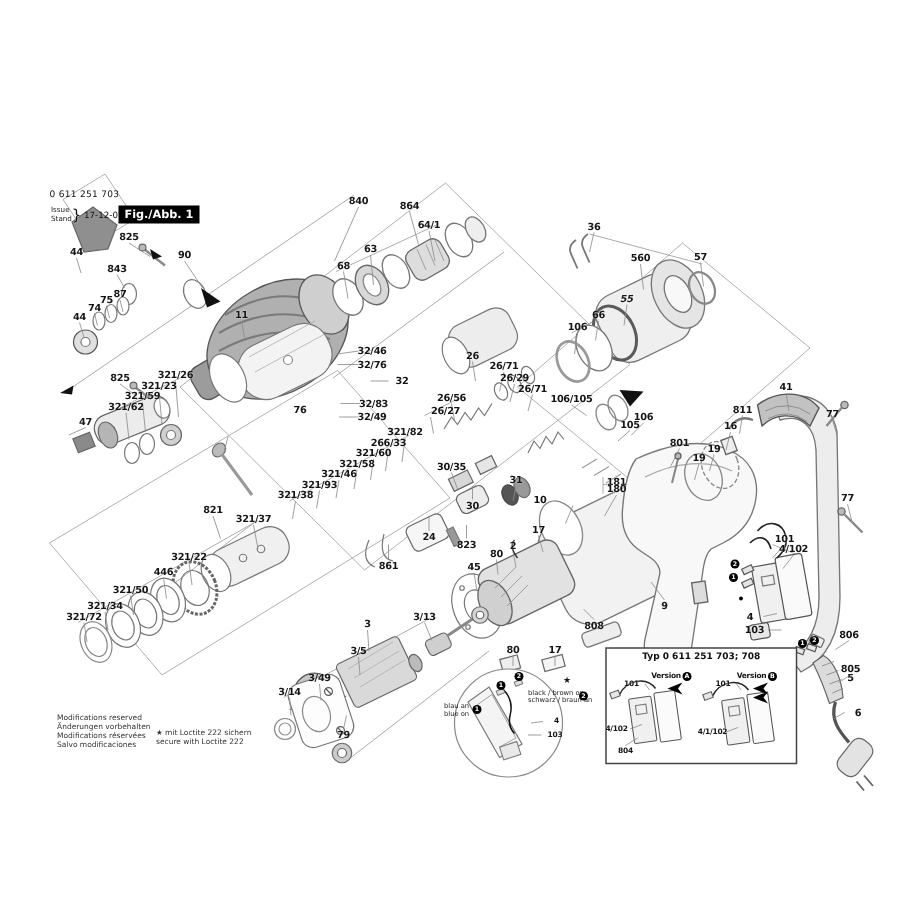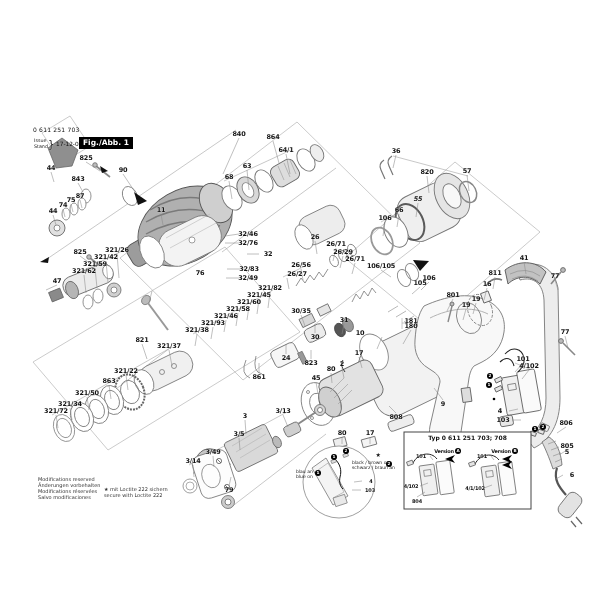--- a/index.html
+++ b/index.html
@@ -412,56 +412,56 @@
       <span class="lbl" style="left: 78px; top: 179px;">843</span>
       <span class="lbl" style="left: 123px; top: 170px;">90</span>
       <span class="lbl" style="left: 80px; top: 196px;">87</span>
       <span class="lbl" style="left: 71px; top: 200px;">75</span>
       <span class="lbl" style="left: 63px; top: 205px;">74</span>
       <span class="lbl" style="left: 53px; top: 211px;">44</span>
       <span class="lbl" style="left: 161px; top: 210px;">11</span>
       <span class="lbl" style="left: 80px; top: 252px;">825</span>
       <span class="lbl" style="left: 57px; top: 281px;">47</span>
       <span class="lbl" style="left: 117px; top: 250px;">321/26</span>
-      <span class="lbl" style="left: 106px; top: 257px;">321/42</span>
+      <span class="lbl" style="left: 106px; top: 257px;">321/23</span>
       <span class="lbl" style="left: 95px; top: 264px;">321/59</span>
       <span class="lbl" style="left: 84px; top: 271px;">321/62</span>
       <span class="lbl" style="left: 152px; top: 273px; margin-left: 48px;">76</span>
       <span class="lbl" style="left: 142px; top: 340px;">821</span>
       <span class="lbl" style="left: 169px; top: 346px;">321/37</span>
       <span class="lbl" style="left: 126px; top: 371px;">321/22</span>
-      <span class="lbl" style="left: 109px; top: 381px;">863</span>
+      <span class="lbl" style="left: 109px; top: 381px;">446</span>
       <span class="lbl" style="left: 87px; top: 393px;">321/50</span>
       <span class="lbl" style="left: 70px; top: 404px;">321/34</span>
       <span class="lbl" style="left: 56px; top: 411px;">321/72</span>
       <span class="lbl" style="left: 239px; top: 134px;">840</span>
       <span class="lbl" style="left: 273px; top: 137px;">864</span>
       <span class="lbl" style="left: 286px; top: 150px;">64/1</span>
       <span class="lbl" style="left: 247px; top: 166px;">63</span>
       <span class="lbl" style="left: 229px; top: 177px;">68</span>
       <span class="lbl" style="left: 248px; top: 234px;">32/46</span>
       <span class="lbl" style="left: 248px; top: 243px;">32/76</span>
       <span class="lbl" style="left: 268px; top: 254px;">32</span>
       <span class="lbl" style="left: 249px; top: 269px;">32/83</span>
       <span class="lbl" style="left: 248px; top: 278px;">32/49</span>
       <span class="lbl" style="left: 270px; top: 288px;">321/82</span>
-      <span class="lbl" style="left: 259px; top: 295px;">321/45</span>
+      <span class="lbl" style="left: 259px; top: 295px;">266/33</span>
       <span class="lbl" style="left: 249px; top: 302px;">321/60</span>
       <span class="lbl" style="left: 238px; top: 309px;">321/58</span>
       <span class="lbl" style="left: 226px; top: 316px;">321/46</span>
       <span class="lbl" style="left: 213px; top: 323px;">321/93</span>
       <span class="lbl" style="left: 197px; top: 330px;">321/38</span>
       <span class="lbl" style="left: 315px; top: 237px;">26</span>
       <span class="lbl" style="left: 301px; top: 265px;">26/56</span>
       <span class="lbl" style="left: 287px; top: 274px; margin-left: 10px;">26/27</span>
       <span class="lbl" style="left: 336px; top: 244px;">26/71</span>
       <span class="lbl" style="left: 343px; top: 252px;">26/29</span>
       <span class="lbl" style="left: 355px; top: 259px;">26/71</span>
       <span class="lbl" style="left: 396px; top: 151px;">36</span>
-      <span class="lbl" style="left: 427px; top: 172px;">820</span>
+      <span class="lbl" style="left: 427px; top: 172px;">560</span>
       <span class="lbl" style="left: 467px; top: 171px;">57</span>
       <span class="lbl" style="left: 418px; top: 199px; font-style: italic;">55</span>
       <span class="lbl" style="left: 399px; top: 210px;">66</span>
       <span class="lbl" style="left: 385px; top: 218px;">106</span>
       <span class="lbl" style="left: 381px; top: 266px;">106/105</span>
       <span class="lbl" style="left: 429px; top: 278px;">106</span>
       <span class="lbl" style="left: 420px; top: 283px;">105</span>
       <span class="lbl" style="left: 301px; top: 311px;">30/35</span>
       <span class="lbl" style="left: 344px; top: 320px;">31</span>
       <span class="lbl" style="left: 315px; top: 337px;">30</span>

